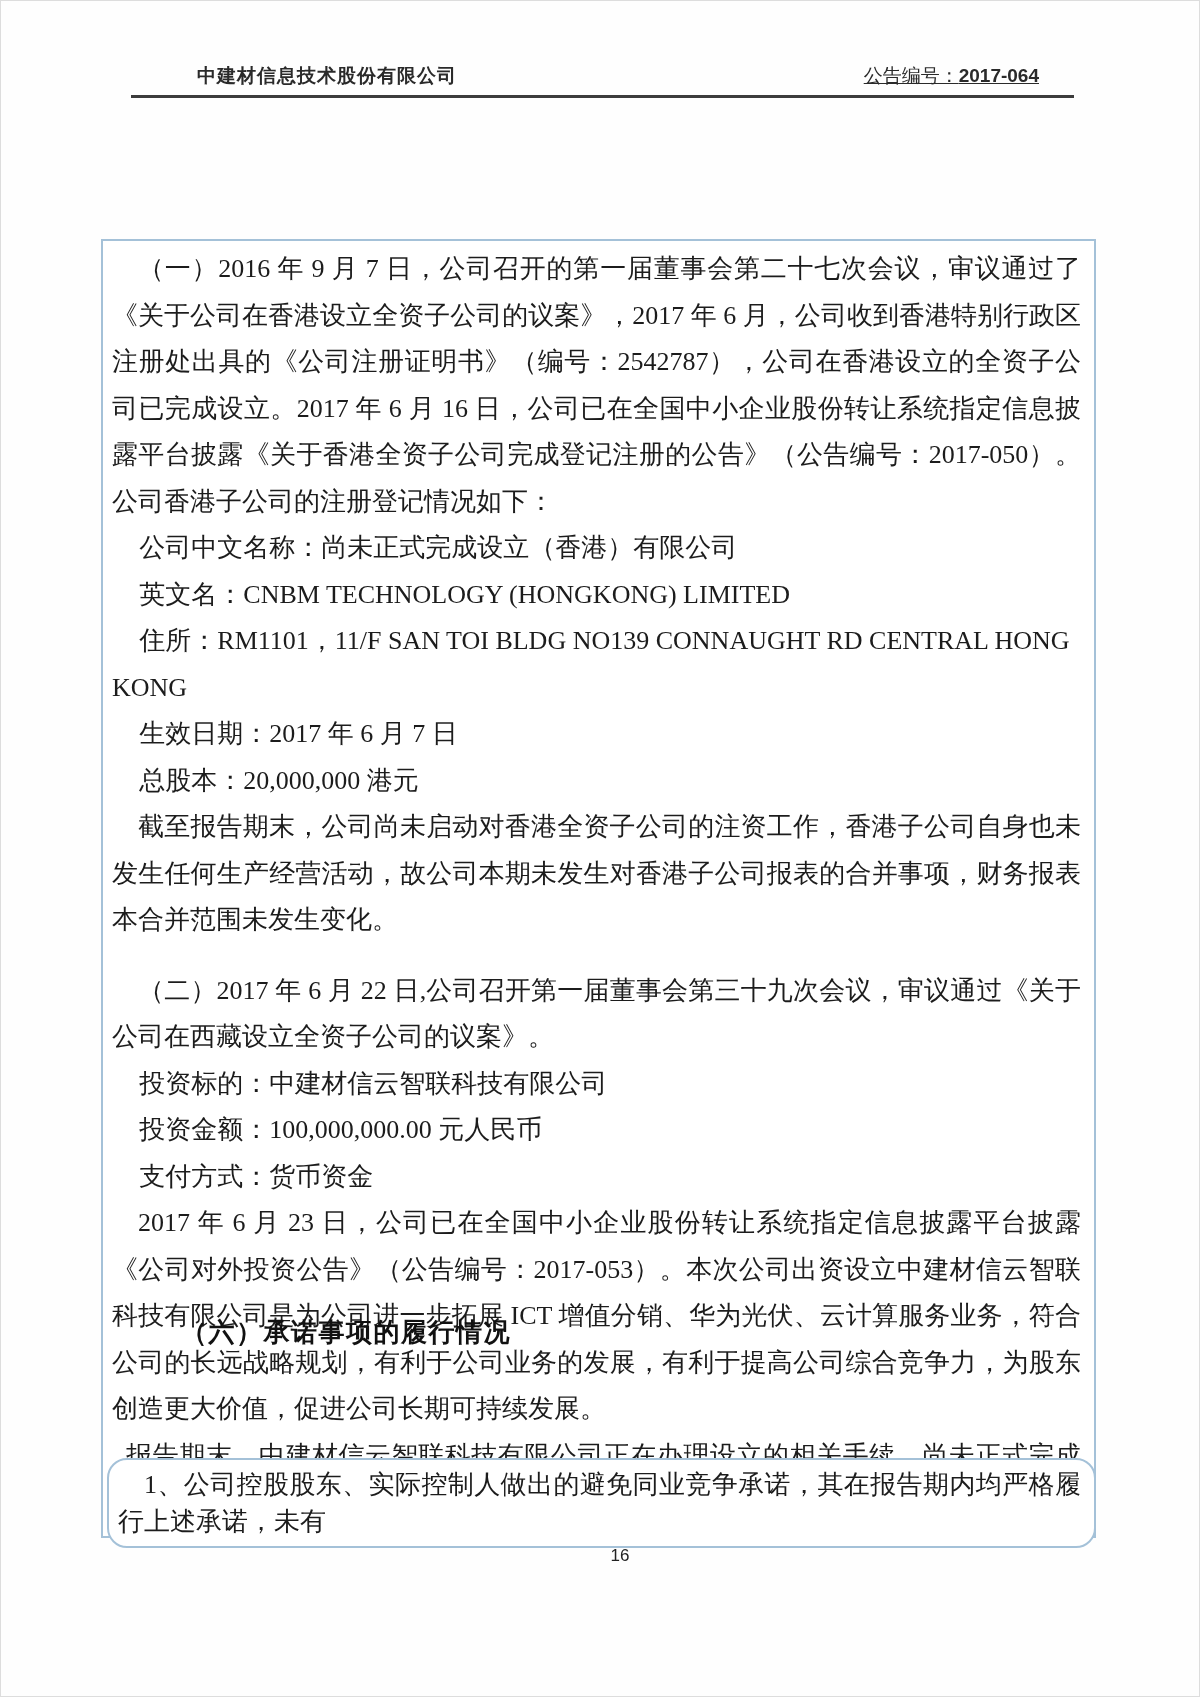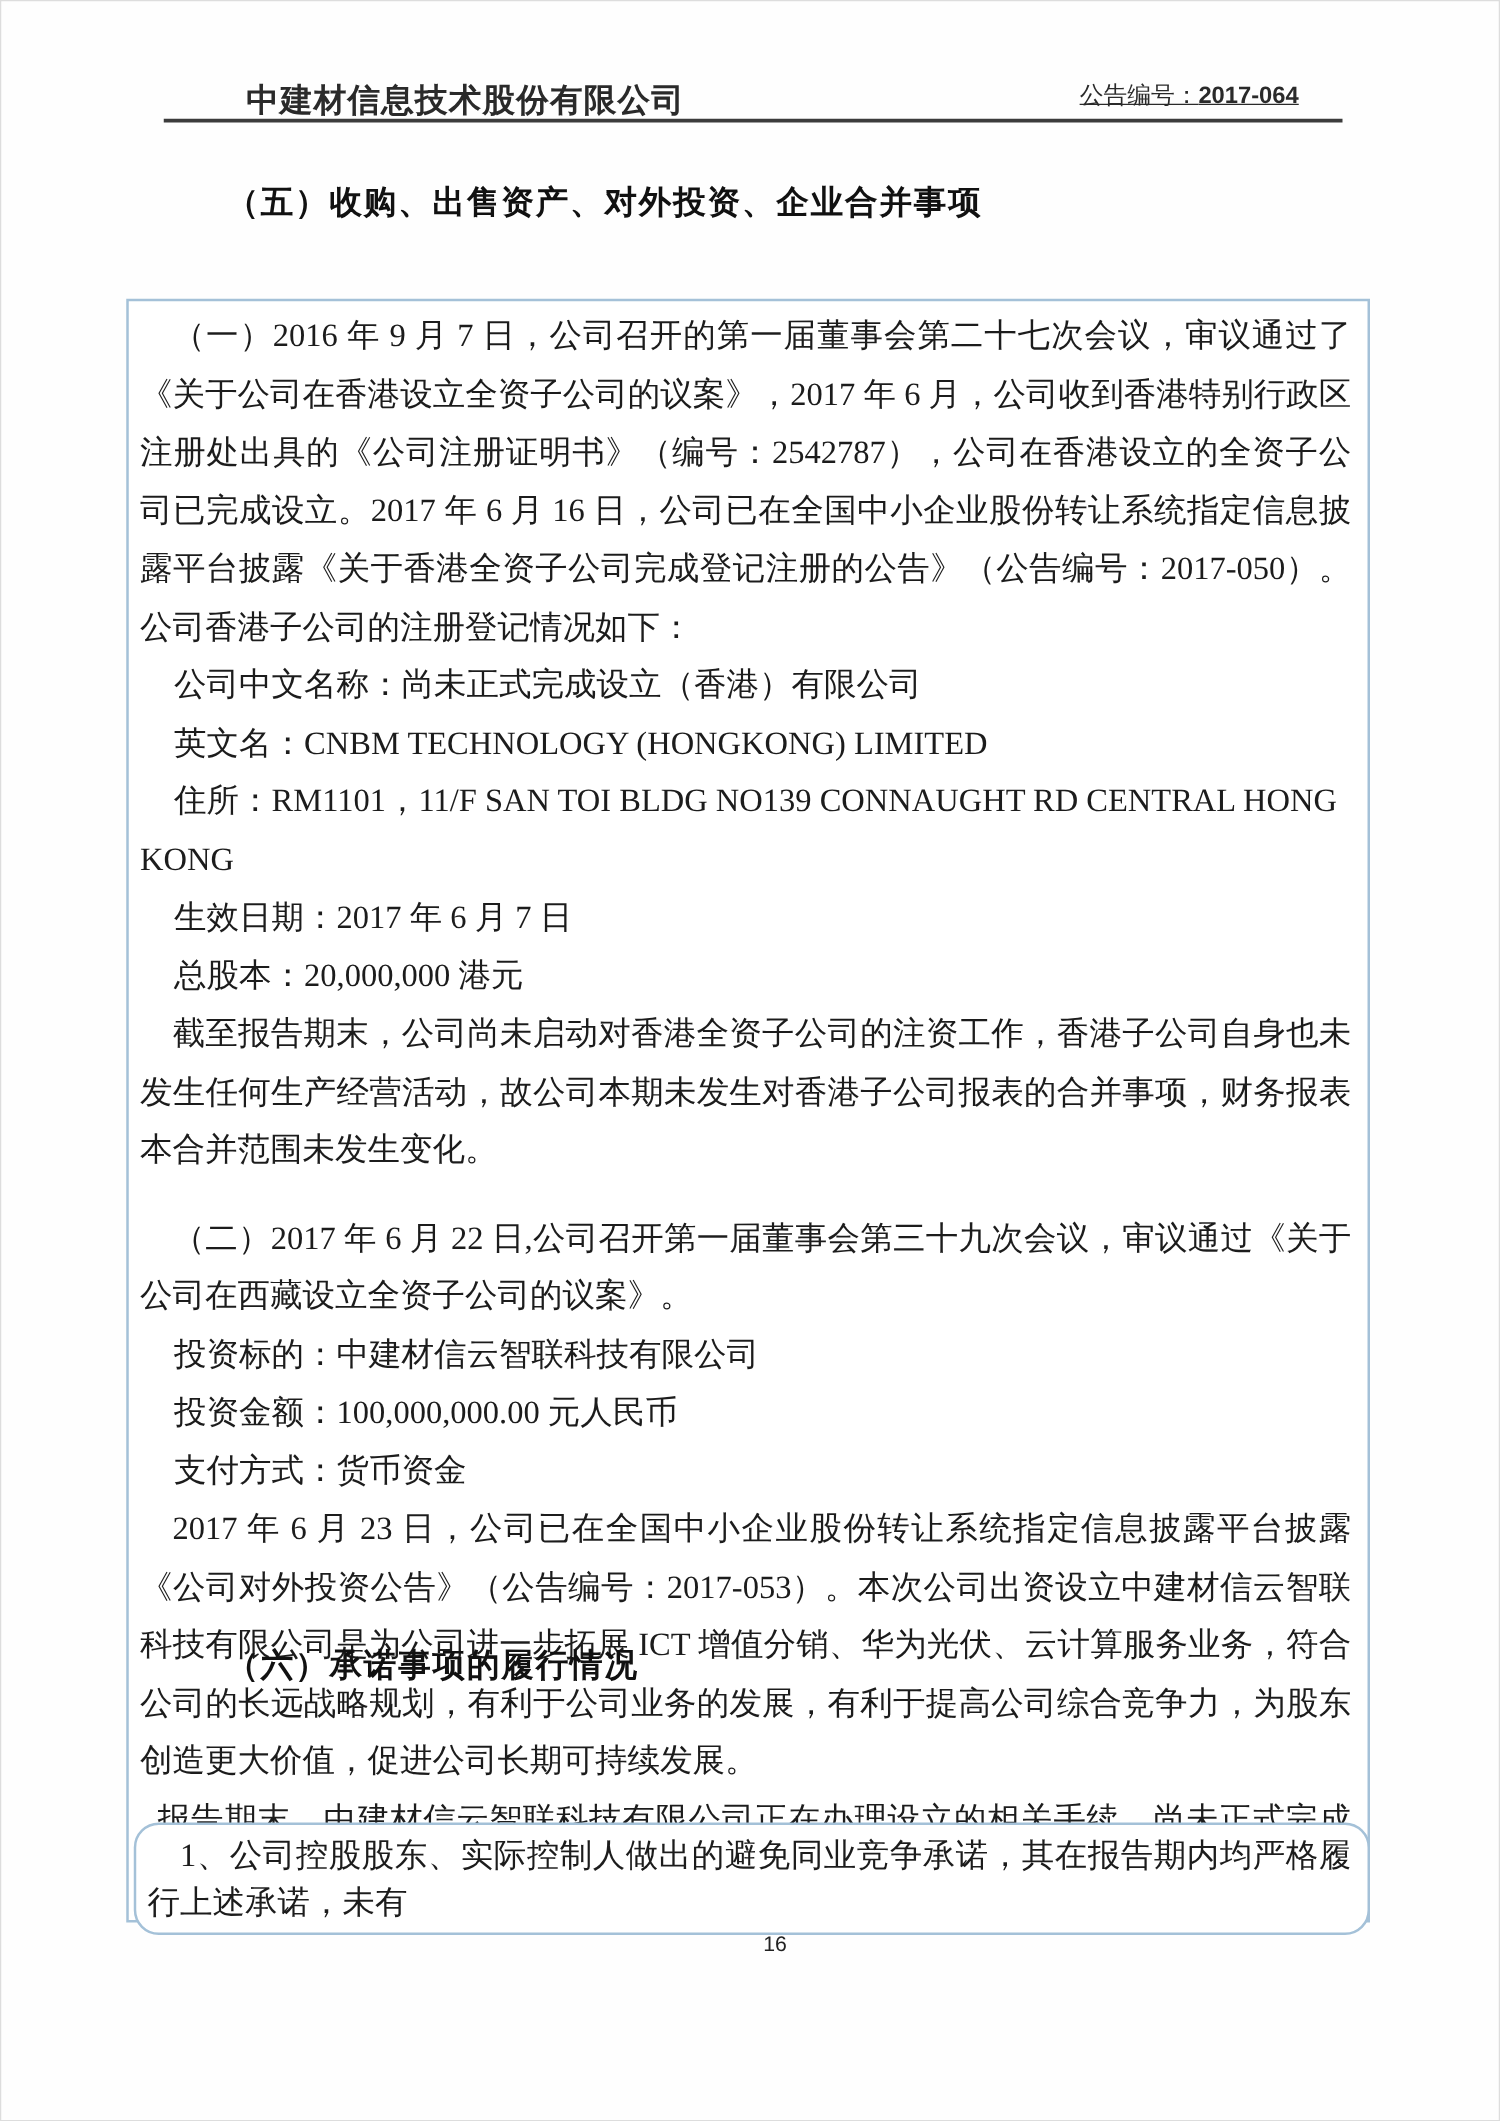--- a/index.html
+++ b/index.html
@@ -10,21 +10,21 @@
     background:#fefefe;
     border:1px solid #ddd;
     box-sizing:border-box;
     font-family:"Liberation Serif","DejaVu Serif",serif;
     color:#1c1c1c;
     overflow:hidden;
   }
   .hdr-company {
     position:absolute; left:196px; top:62px;
     font-family:"Liberation Sans","DejaVu Sans",sans-serif;
-    font-size:26px; font-weight:600; letter-spacing:1px; color:#2a2a2a;
+    font-size:19px; font-weight:600; letter-spacing:1px; color:#2a2a2a;
   }
   .hdr-notice {
     position:absolute; right:160px; top:62px;
     font-family:"Liberation Sans","DejaVu Sans",sans-serif;
     font-size:19px; color:#2a2a2a;text-decoration:underline;
   }
   .hdr-notice .no { font-weight:700; }
   .hdr-rule {
     position:absolute; left:130px; right:125px; top:94px;
     height:3px; background:#3c3c3c;
@@ -64,21 +64,20 @@
 <body>
 
 <div class="page">
 
   <div class="hdr-company">中建材信息技术股份有限公司</div>
 
   <div class="hdr-notice"><span>公告编号：</span><span class="no">2017-064</span></div>
 
   <div class="hdr-rule"></div>
 
-  <h2 class="sec-title" id="title5">（五）收购、出售资产、对外投资、企业合并事项</h2>
 
   <div class="blue-box" id="box1">
       <p class="blk para">（一）2016 年 9 月 7 日，公司召开的第一届董事会第二十七次会议，审议通过了《关于公司在香港设立全资子公司的议案》，2017 年 6 月，公司收到香港特别行政区注册处出具的《公司注册证明书》（编号：2542787），公司在香港设立的全资子公司已完成设立。2017 年 6 月 16 日，公司已在全国中小企业股份转让系统指定信息披露平台披露《关于香港全资子公司完成登记注册的公告》（公告编号：2017-050）。公司香港子公司的注册登记情况如下：</p>
       <p class="blk item">公司中文名称：尚未正式完成设立（香港）有限公司</p>
       <p class="blk item">英文名：CNBM TECHNOLOGY (HONGKONG) LIMITED</p>
       <p class="blk item">住所：RM1101，11/F SAN TOI BLDG NO139 CONNAUGHT RD CENTRAL HONG KONG</p>
       <p class="blk item">生效日期：2017 年 6 月 7 日</p>
       <p class="blk item">总股本：20,000,000 港元</p>
       <p class="blk para">截至报告期末，公司尚未启动对香港全资子公司的注资工作，香港子公司自身也未发生任何生产经营活动，故公司本期未发生对香港子公司报表的合并事项，财务报表本合并范围未发生变化。</p>
       <p class="blk para gap">（二）2017 年 6 月 22 日,公司召开第一届董事会第三十九次会议，审议通过《关于公司在西藏设立全资子公司的议案》。</p>

